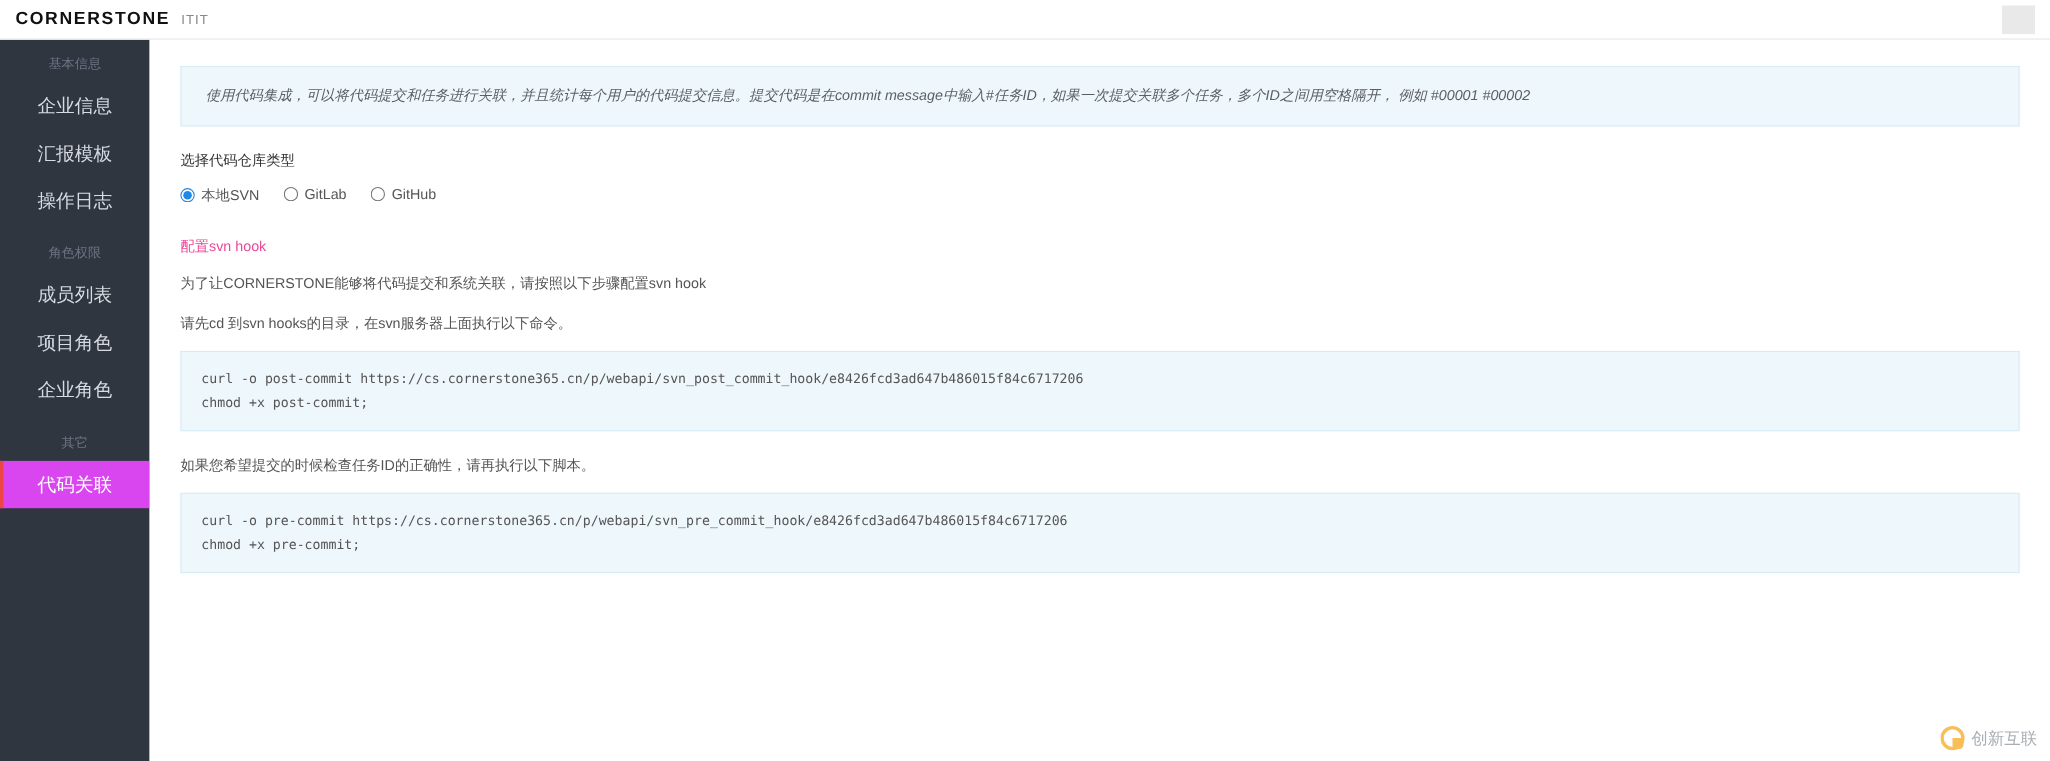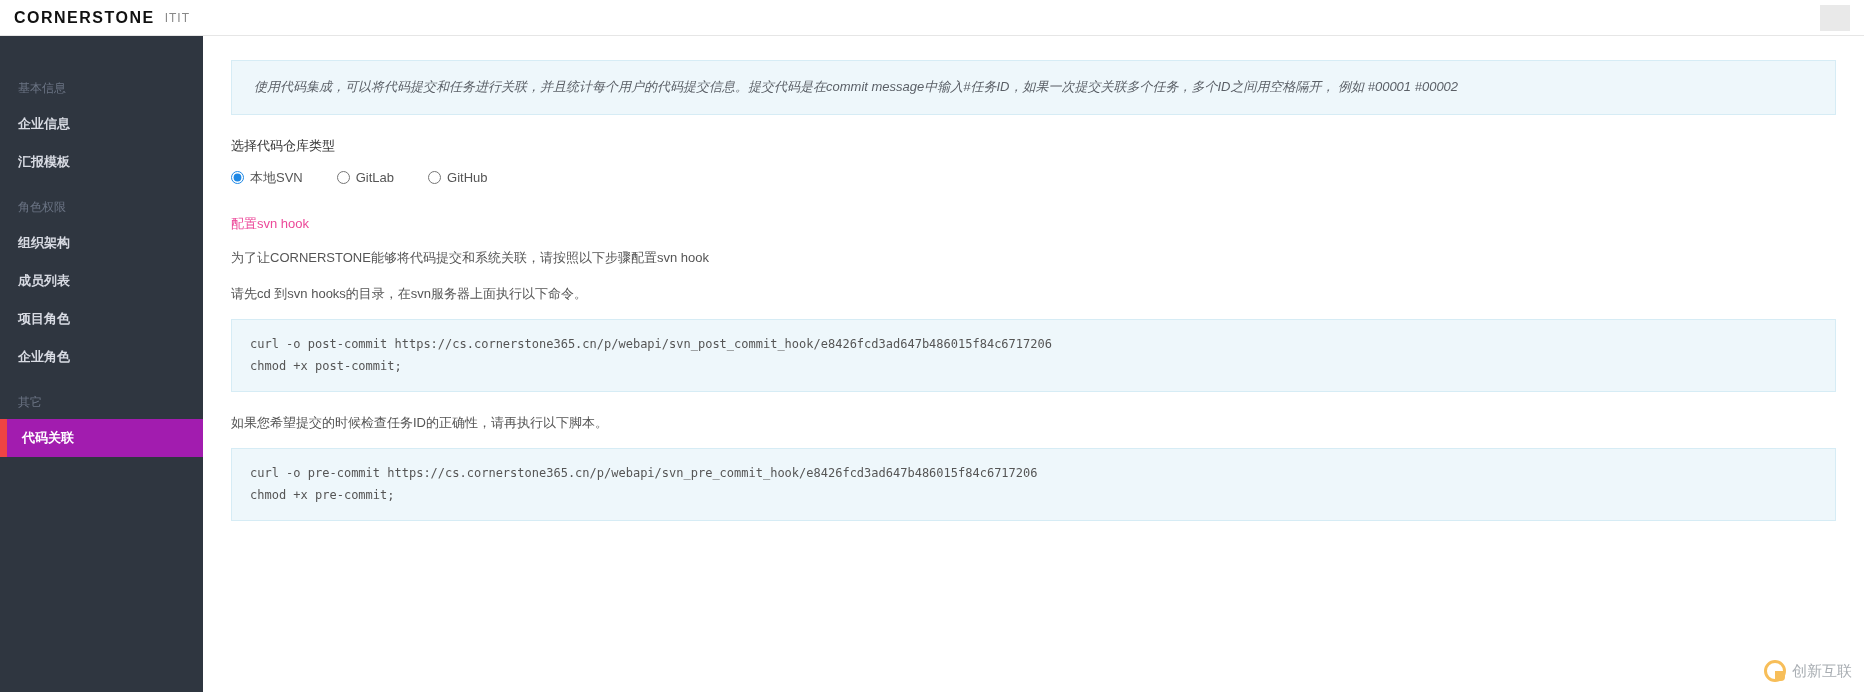--- a/index.html
+++ b/index.html
@@ -40,44 +40,44 @@
       top: 5px;
       width: 30px;
       height: 26px;
       background: #e9e9e9;
     }
     .container {
       display: flex;
       height: calc(100vh - 36px);
     }
     .sidebar {
-      width: 203px;
+      width: 136px;
       background: #2f3640;
       color: #c4c9d4;
-      padding-top: 36px;
+      padding-top: 6px;
       flex-shrink: 0;
+      text-align: center;
     }
     .sidebar-section {
       margin-bottom: 10px;
     }
     .sidebar-section-title {
       font-size: 12px;
       color: #6b7484;
       padding: 8px 18px;
     }
     .sidebar-item {
-      font-size: 13px;
+      font-size: 17px;
       color: #d8dbe3;
       padding: 10px 18px;
       cursor: pointer;
-      font-weight: bold;
     }
     .sidebar-item.active {
-      background: #a21caf;
-      border-left: 7px solid #ef4444;
+      background: #d946ef;
+      border-left: 3px solid #ef4444;
       padding-left: 15px;
       color: #fff;
     }
     .main {
       flex: 1;
       padding: 24px 28px;
       overflow-y: auto;
       background: #fff;
     }
     .info-banner {
@@ -91,22 +91,22 @@
       font-style: italic;
     }
     .section-label {
       font-size: 13px;
       color: #333;
       font-weight: 500;
       margin-bottom: 14px;
     }
     .radio-row {
       display: flex;
-      gap: 34px;
-      align-items: center;
+      gap: 22px;
+      align-items: flex-start;
       margin-bottom: 28px;
     }
     .radio-opt {
       display: flex;
       align-items: center;
       gap: 6px;
       font-size: 13px;
       color: #555;
       cursor: pointer;
     }
@@ -177,25 +177,25 @@
 </div>
 
 <div class="container">
 
   <div class="sidebar">
 
     <div class="sidebar-section">
       <div class="sidebar-section-title">基本信息</div>
       <div class="sidebar-item">企业信息</div>
       <div class="sidebar-item">汇报模板</div>
+      <div class="sidebar-item">操作日志</div>
     </div>
 
     <div class="sidebar-section">
       <div class="sidebar-section-title">角色权限</div>
-      <div class="sidebar-item">组织架构</div>
       <div class="sidebar-item">成员列表</div>
       <div class="sidebar-item">项目角色</div>
       <div class="sidebar-item">企业角色</div>
     </div>
 
     <div class="sidebar-section">
       <div class="sidebar-section-title">其它</div>
       <div class="sidebar-item active">代码关联</div>
     </div>
 

